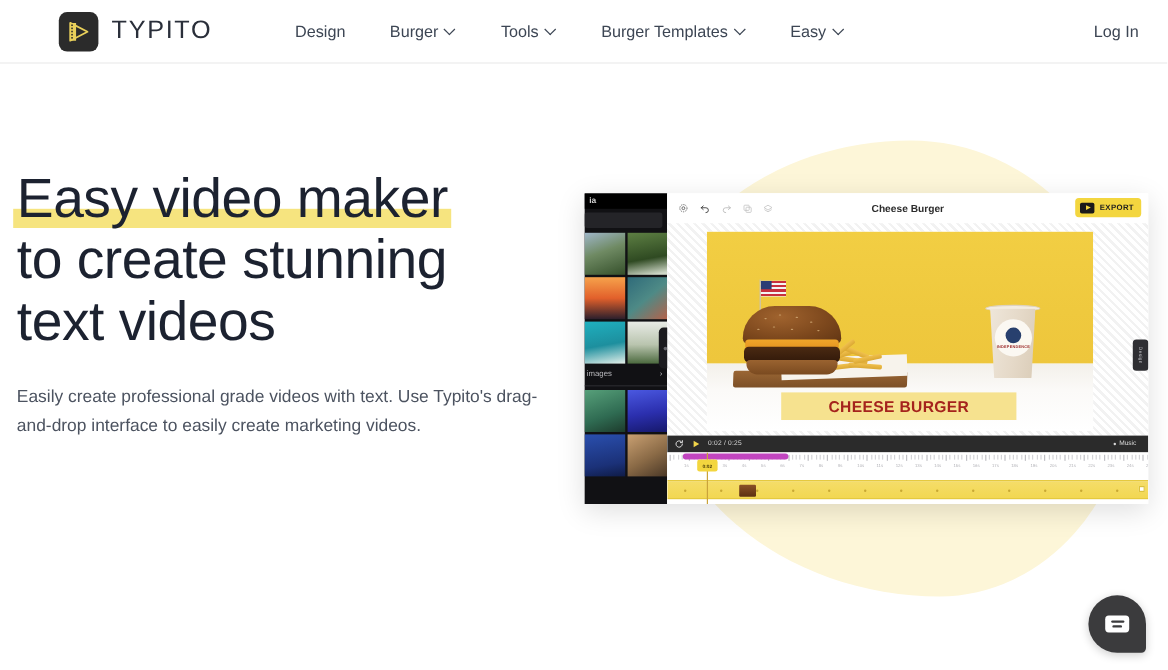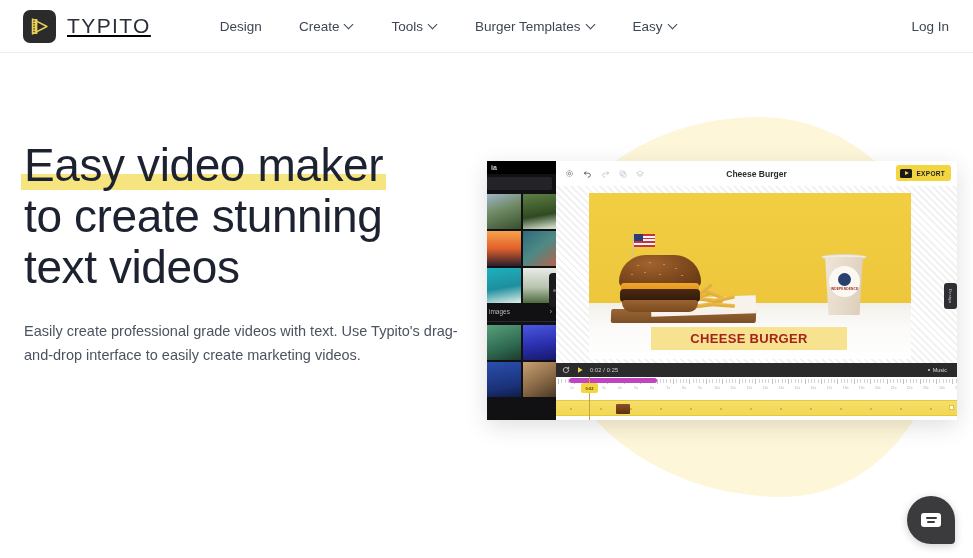--- a/index.html
+++ b/index.html
@@ -15,21 +15,21 @@
 
   
   .header {
     position: absolute; top: 0; left: 0;
     width: 973px; height: 53px;
     background: #ffffff;
     border-bottom: 1px solid #ececec;
     display: flex; align-items: center;
     z-index: 40;
   }
-  .brand { display: flex; align-items: center; margin-left: 23px; text-decoration: underline; }
+  .brand { display: flex; align-items: center; margin-left: 49px; }
   .logo-mark {
     width: 33px; height: 33px; border-radius: 7px;
     background: #2b2b2b;
     display: flex; align-items: center; justify-content: center;
     flex: none;
   }
   .brand-name {
     margin-left: 11px;
     font-size: 21px; letter-spacing: 1.4px;
     color: #2a2f3a; font-weight: 400;
@@ -60,21 +60,21 @@
     border: none; border-radius: 4px;
     padding: 9px 17px; cursor: pointer;
     font-family: inherit;
   }
   .btn-login {
     font-size: 13.5px; color: #3d4654;
     margin-left: 22px; cursor: pointer;
   }
 
   
-  .hero-left { position: absolute; left: 24px; top: 140px; width: 460px; z-index: 20; }
+  .hero-left { position: absolute; left: 14px; top: 140px; width: 460px; z-index: 20; }
   .headline {
     font-size: 46px; line-height: 51px;
     color: #1c2230; font-weight: 400; letter-spacing: -0.4px;
   }
   .headline .hl {
     position: relative; display: inline-block; z-index: 1;
   }
   .headline .hl::before {
     content: ""; position: absolute;
     left: -3px; right: -3px; bottom: 1px; height: 16px;
@@ -409,21 +409,21 @@
         </svg>
       </div>
       <div class="brand-name">TYPITO</div>
     </div>
 
     <div class="nav">
       <div class="nav-item">
         <span>Design</span>
       </div>
       <div class="nav-item">
-        <span>Create</span>
+        <span>Burger</span>
         <span class="chev"></span>
       </div>
       <div class="nav-item">
         <span>Tools</span>
         <span class="chev"></span>
       </div>
       <div class="nav-item">
         <span>Burger Templates</span>
         <span class="chev"></span>
       </div>

